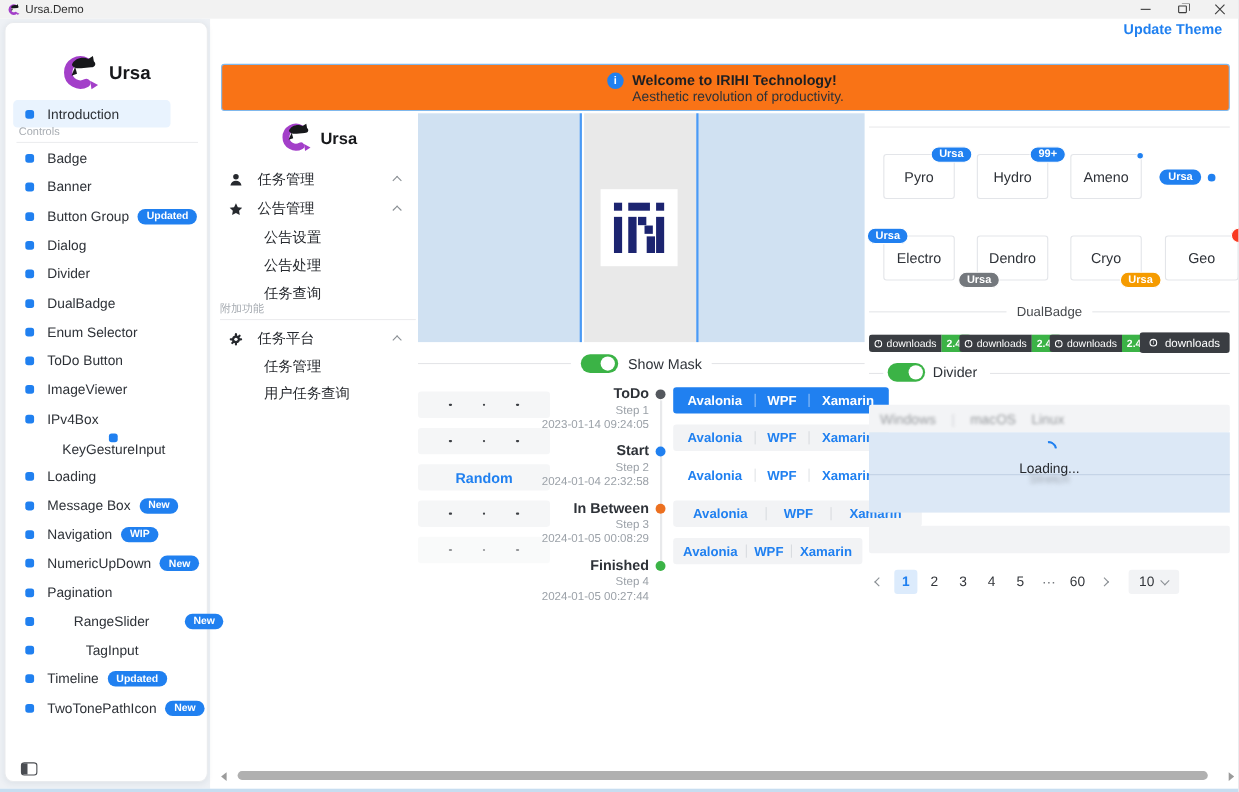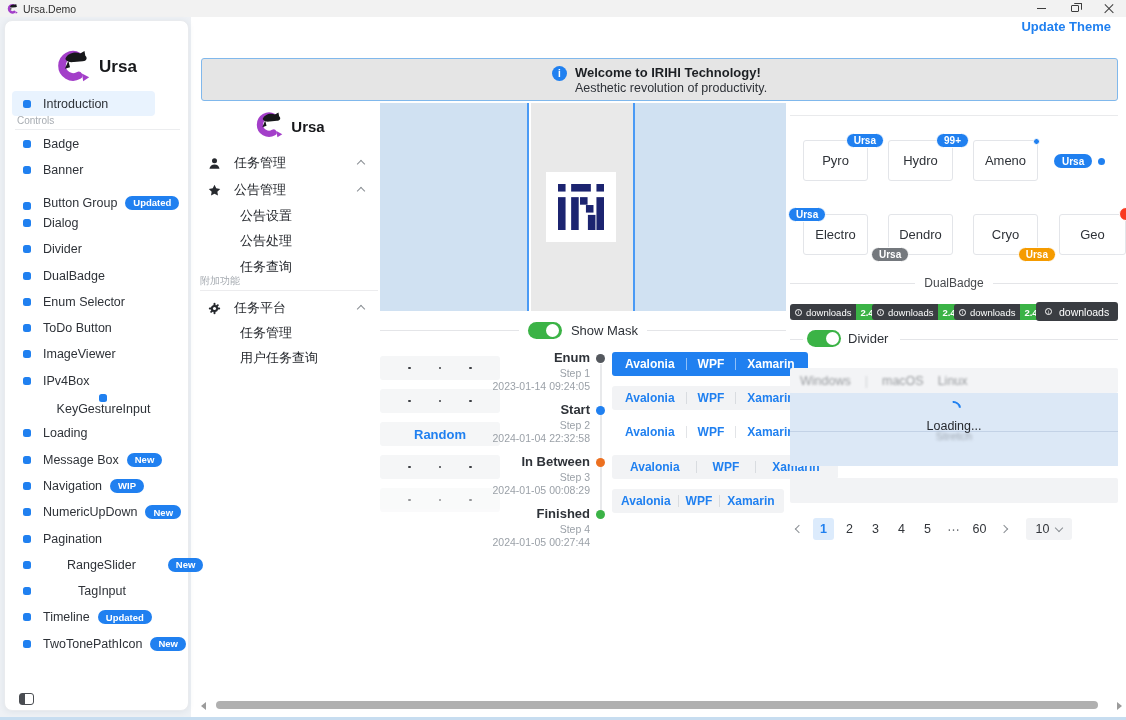--- a/index.html
+++ b/index.html
@@ -31,21 +31,21 @@
   .section-label{position:absolute;left:12px;top:94px;font-size:10px;color:#a7acb2;}
   .side-divider{position:absolute;left:10px;top:108px;width:165px;height:1px;background:#ecedef;}
   .side-item{position:absolute;left:7px;width:171px;height:26px;display:flex;align-items:center;cursor:pointer;}
   .side-badge{margin-left:8px;background:#2080f0;color:#fff;font-size:9.5px;font-weight:700;
               padding:1.5px 8px;border-radius:9px;white-space:nowrap;}
   .collapse-btn{position:absolute;left:14px;top:669px;width:22px;height:18px;display:flex;align-items:center;cursor:pointer;}
   .collapse-ic{width:15px;height:12px;border:1.6px solid #4a4d52;border-radius:3px;position:relative;}
   .collapse-ic:before{content:"";position:absolute;left:0;top:0;bottom:0;width:4.5px;background:#4a4d52;}
   
   .update-theme{position:absolute;right:9px;top:18px;font-size:13px;font-weight:700;color:#2080f0;cursor:pointer;background:none;border:none;font-family:inherit;}
-  .banner{position:absolute;left:201px;top:58px;width:917px;height:43px;background:#e5e5e5;border:1px solid #80b8ec;
+  .banner{position:absolute;left:201px;top:58px;width:917px;height:43px;background:#f97316;border:1px solid #80b8ec;
           border-radius:3px;display:flex;align-items:flex-start;justify-content:center;padding-top:6px;gap:8px;}
   .info-icon{width:15px;height:15px;border-radius:50%;background:#2080f0;color:#fff;font-size:10px;font-weight:700;
              display:flex;align-items:center;justify-content:center;margin-top:1px;flex:none;}
   .info-icon:after{content:"i";}
   .banner-title{font-size:13px;font-weight:700;color:#1c1f23;line-height:16px;}
   .banner-subtitle{font-size:12.5px;color:#2e3238;line-height:15px;}
   
   .menu-brand{position:absolute;left:200px;top:108px;width:180px;height:36px;display:flex;align-items:center;justify-content:center;gap:8px;}
   .menu-brand-title{font-size:15px;font-weight:700;color:#17181b;}
   .menu-item{position:absolute;left:200px;width:178px;height:26px;display:flex;align-items:center;cursor:pointer;}
@@ -198,21 +198,21 @@
     <div class="side-divider"></div>
     <div id="sideList">
         <div class="side-item" style="top: 110px;">
           <span class="side-dot"></span>
           <span class="side-label">Badge</span>
         </div>
         <div class="side-item" style="top: 136.3px;">
           <span class="side-dot"></span>
           <span class="side-label">Banner</span>
         </div>
-        <div class="side-item" style="top: 162.6px; align-items: flex-end;">
+        <div class="side-item" style="top: 162.6px;">
           <span class="side-dot"></span>
           <span class="side-label">Button Group</span>
           <span class="side-badge">Updated</span>
         </div>
         <div class="side-item" style="top: 188.9px;">
           <span class="side-dot"></span>
           <span class="side-label">Dialog</span>
         </div>
         <div class="side-item" style="top: 215.2px;">
           <span class="side-dot"></span>
@@ -408,21 +408,21 @@
     </div>
   <div class="ipv4-box" style="top:488px;opacity:.55">
       <i></i>
       <i></i>
       <i></i>
     </div>
 
   <div class="timeline">
     <div class="tl-line"></div>
     <div id="tlItems">
-        <div class="tl-title" style="top: 0px;">Enum</div>
+        <div class="tl-title" style="top: 0px;">ToDo</div>
         <div class="tl-sub" style="top: 17px;">Step 1</div>
         <div class="tl-sub" style="top: 30px;">2023-01-14 09:24:05</div>
         <span class="tl-dot" style="top: 4px; background: rgb(84, 88, 94);"></span>
         <div class="tl-title" style="top: 52px;">Start</div>
         <div class="tl-sub" style="top: 69px;">Step 2</div>
         <div class="tl-sub" style="top: 82px;">2024-01-04 22:32:58</div>
         <span class="tl-dot" style="top: 56px; background: rgb(32, 128, 240);"></span>
         <div class="tl-title" style="top: 104px;">In Between</div>
         <div class="tl-sub" style="top: 121px;">Step 3</div>
         <div class="tl-sub" style="top: 134px;">2024-01-05 00:08:29</div>

